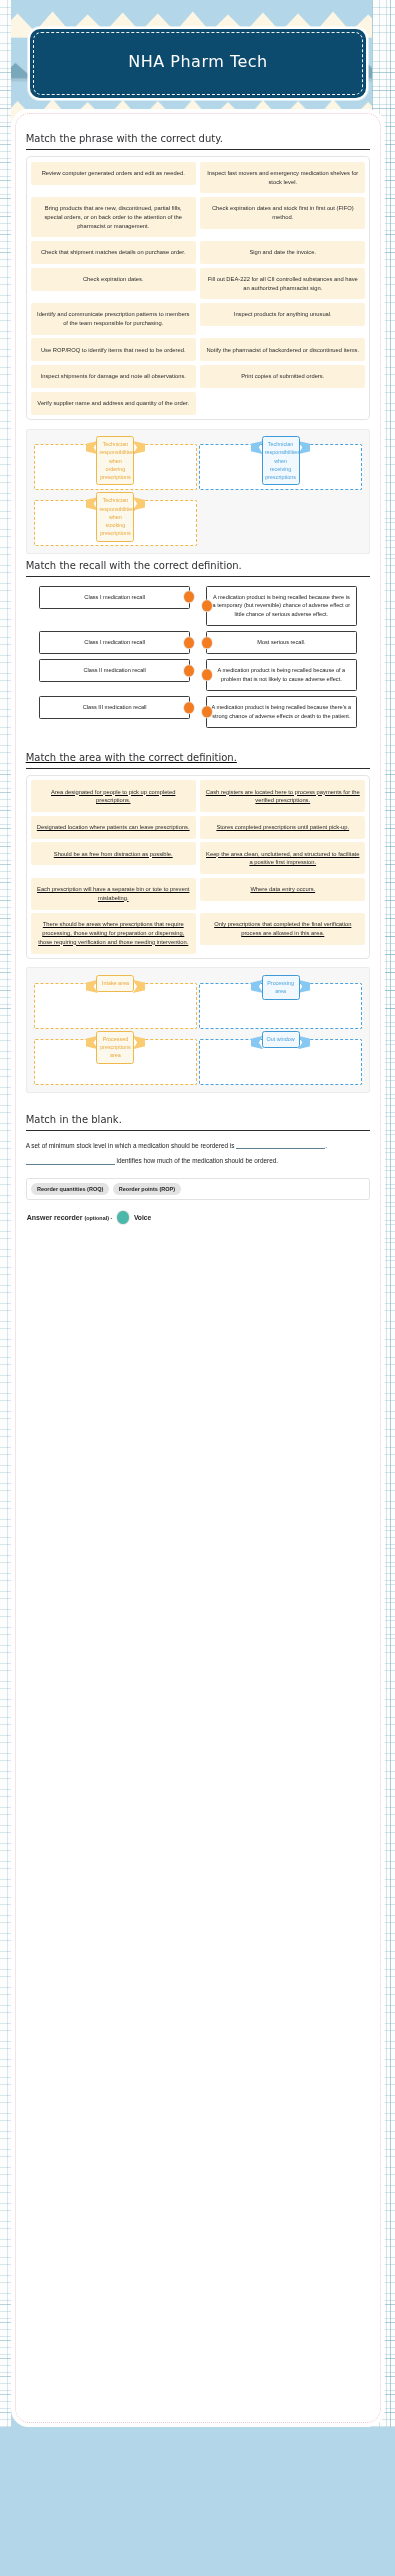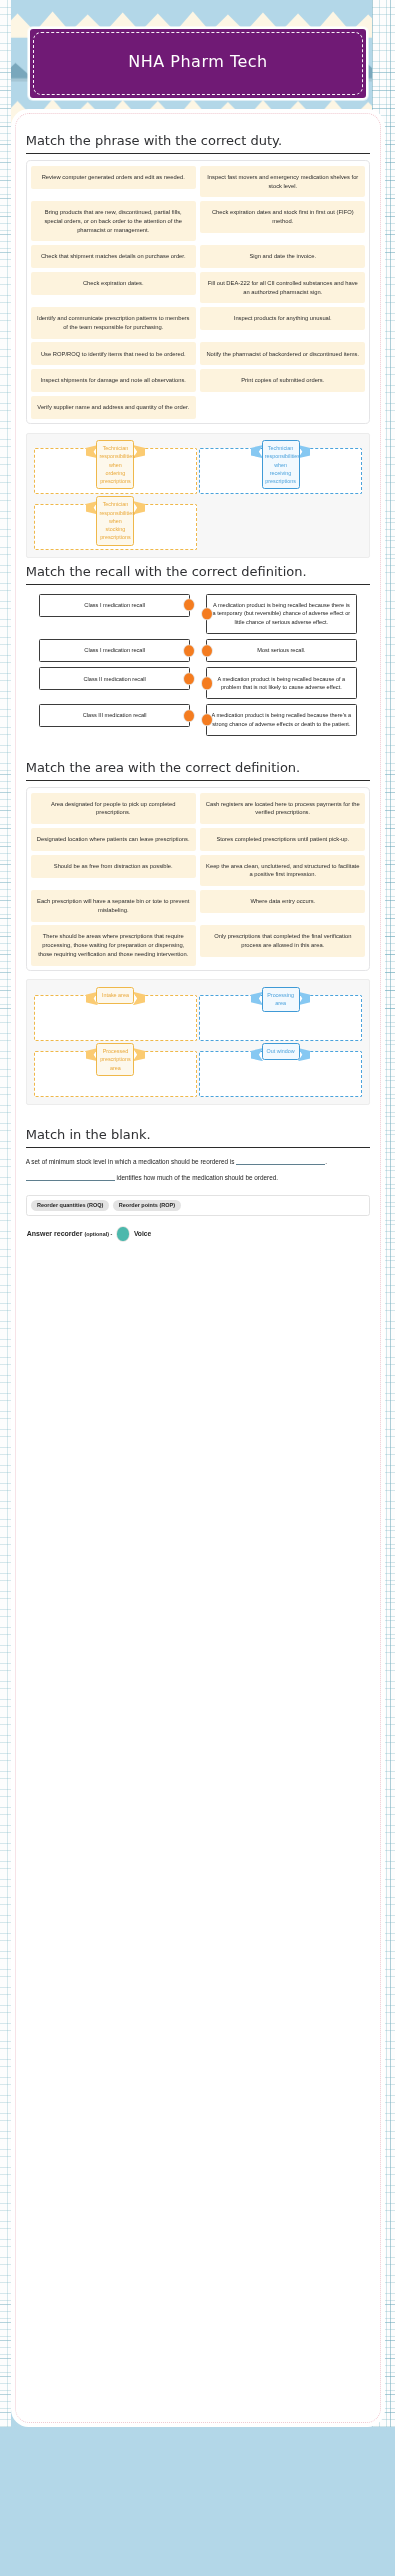--- a/index.html
+++ b/index.html
@@ -31,23 +31,23 @@
       repeating-linear-gradient(to right, rgba(120,180,195,.3) 0 0.5px, transparent 0.5px 3.6px),
       repeating-linear-gradient(to bottom, rgba(120,180,195,.3) 0 0.5px, transparent 0.5px 3.6px),
       repeating-linear-gradient(to bottom, rgba(95,160,180,.45) 0 0.5px, transparent 0.5px 18px);
     background-color:#fdfdfd;
   }
 
   
   .title-card{
     position:relative;z-index:3;
     margin:27px 28px 0 28px;
-    background:#701a75;
+    background:#0c4a6e;
     border:2.1px solid #ffffff;
-    border-radius:5px;
+    border-radius:12px;
     padding:20.6px 10.3px 25px 10.3px;
     box-shadow:0 0 0 1px rgba(255,255,255,.55);
   }
   .title-card:before{
     content:"";position:absolute;inset:2.6px;border:1px dashed rgba(255,255,255,.95);
     border-radius:8.2px;pointer-events:none;
   }
   .title-text{
     font-family:"DejaVu Sans", sans-serif;
     color:#ffffff;font-size:16px;line-height:1.45;text-align:center;
@@ -64,21 +64,21 @@
     min-height:2318px;
   }
   .sheet:before{
     content:"";position:absolute;top:4.1px;left:4.1px;right:4.1px;bottom:4.1px;
     border:1px dotted #f0c7cf;border-radius:14.4px;pointer-events:none;
   }
 
   .q-block{padding:0 4.1px;margin-bottom:3.1px;}
   .q-title{
     font-family:"DejaVu Sans", sans-serif;
-    font-size:13px;color:#2f3033;margin:5.2px 0 3.6px 0;line-height:1.35;
+    font-size:10px;color:#2f3033;margin:5.2px 0 3.6px 0;line-height:1.35;
   }
   .q-rule{border:0;border-top:0.8px solid #2b2b2b;margin:0 0 6.2px 0;}
 
   
   .match-panel{
     border:0.5px solid #e4e4e6;border-radius:4.6px;padding:4.6px 4.1px;background:#fff;
   }
   .match-grid{
     display:grid;grid-template-columns:1fr 1fr;gap:3.6px 4.6px;align-items:start;
   }
@@ -304,21 +304,21 @@
         <span>Class III medication recall</span>
         <span class="dot right"></span>
       </div>
       <div class="rbox">
         <span>A medication product is being recalled because there's a strong chance of adverse effects or death to the patient.</span>
         <span class="dot left"></span>
       </div>
     </div>
   </div>
 
-  <div class="q-block" style="margin-top:20.6px;">
+  <div class="q-block" style="margin-top:20.6px;text-decoration:underline;">
     <div class="q-title">Match the area with the correct definition.</div>
     <hr class="q-rule">
 
     <div class="match-panel">
       <div class="match-grid">
         <div class="tile">Area designated for people to pick up completed prescriptions.</div>
         <div class="tile">Cash registers are located here to process payments for the verified prescriptions.</div>
         <div class="tile">Designated location where patients can leave prescriptions.</div>
         <div class="tile">Stores completed prescriptions until patient pick-up.</div>
         <div class="tile">Should be as free from distraction as possible.</div>

